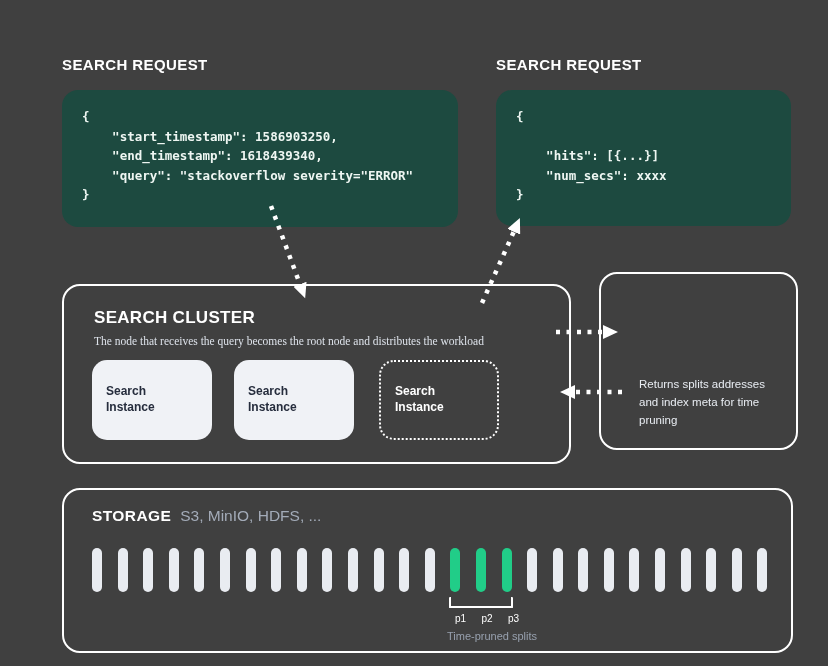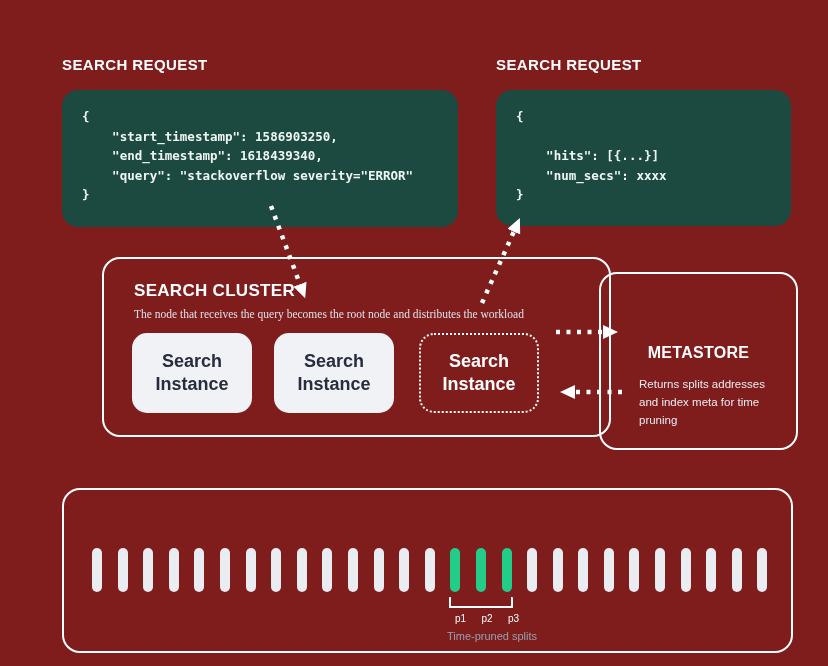--- a/index.html
+++ b/index.html
@@ -1,39 +1,39 @@
 <!DOCTYPE html>
 <html><head>
 <meta charset="utf-8">
 <style>
   html,body{margin:0;padding:0;background:#181f2b;}
   #page{
-    position:relative;width:828px;height:666px;background:#7f1d1d;overflow:hidden;
+    position:relative;width:828px;height:666px;background:#404040;overflow:hidden;
     font-family:"Liberation Sans",sans-serif;color:#fff;
   }
   .abs{position:absolute;}
   .req-label{
     font-size:15px;font-weight:bold;letter-spacing:.4px;color:#fff;
   }
   .code-block{
     background:#1d4a40;border-radius:16px;
   }
   .code-block pre{
     margin:0;padding:17px 20px;font-family:"DejaVu Sans Mono",monospace;
     font-size:12.5px;font-weight:bold;line-height:19.5px;color:#eef6f2;white-space:pre;
   }
   .outline-box{
     border:2px solid #fff;border-radius:18px;background:transparent;box-sizing:border-box;
   }
   .cluster-title{font-size:17px;font-weight:bold;letter-spacing:.3px;}
   .cluster-sub{font-size:11.5px;color:#dde2ea;font-family:Liberation Serif, serif;}
   .instance{
     width:120px;height:80px;border-radius:15px;background:#f0f2f6;
-    display:flex;align-items:center;justify-content:center;text-align:center;
-    font-size:18px;font-weight:bold;color:#262d3d;line-height:1.3;padding:0 14px;box-sizing:border-box;
+    display:flex;align-items:center;justify-content:center;text-align:left;
+    font-size:12px;font-weight:bold;color:#262d3d;line-height:1.3;padding:0 14px;box-sizing:border-box;
   }
   .instance.dashed{
     background:transparent;border:2px dotted #fff;color:#fff;
   }
   .meta-title{font-size:16px;font-weight:bold;letter-spacing:.3px;text-align:center;width:100%;}
   .meta-desc{font-size:11.5px;line-height:18px;color:#e8ecf2;white-space:pre-line;}
   .storage-header{display:flex;align-items:baseline;gap:9px;}
   .storage-title{font-size:15.5px;font-weight:bold;letter-spacing:.4px;color:#fff;}
   .storage-sub{font-size:15.5px;color:#a3abb8;}
   .bars{display:flex;gap:15.6px;}
@@ -62,36 +62,39 @@
 
   <div class="abs req-label" style="left:496px;top:56px;">SEARCH REQUEST</div>
   <div class="abs code-block" style="left:496px;top:90px;width:295px;height:136px;">
     <pre>{
 
     "hits": [{...}]
     "num_secs": xxxx
 }</pre>
   </div>
 
-  <div class="abs outline-box" style="left:62px;top:257px;width:509px;height:180px;margin-left:40px;">
+  <div class="abs outline-box" style="left:62px;top:284px;width:509px;height:180px;">
     <div class="abs cluster-title" style="left:30px;top:22px;">SEARCH CLUSTER</div>
     <div class="abs cluster-sub" style="left:30px;top:49px;white-space:nowrap;">The  node that receives the query becomes the root node and distributes the workload</div>
     <div class="abs instance" style="left:28px;top:74px;">Search Instance</div>
     <div class="abs instance" style="left:170px;top:74px;">Search Instance</div>
     <div class="abs instance dashed" style="left:315px;top:74px;">Search Instance</div>
   </div>
 
   <div class="abs outline-box" style="left:599px;top:272px;width:199px;height:178px;">
-    <div class="abs meta-title" style="left:0;top:70px;">METASTORE</div>
     <div class="abs meta-desc" style="left:38px;top:101px;width:145px;">Returns splits addresses
 and index meta for time
 pruning</div>
   </div>
 
   <div class="abs outline-box" style="left:62px;top:488px;width:731px;height:165px;">
+    <div class="abs storage-header" style="left:28px;top:17px;">
+      <span class="storage-title">STORAGE</span>
+      <span class="storage-sub">S3, MinIO, HDFS, ...</span>
+    </div>
     <div class="abs bars" style="left:28px;top:58px;">
         <div class="bar"></div>
         <div class="bar"></div>
         <div class="bar"></div>
         <div class="bar"></div>
         <div class="bar"></div>
         <div class="bar"></div>
         <div class="bar"></div>
         <div class="bar"></div>
         <div class="bar"></div>

